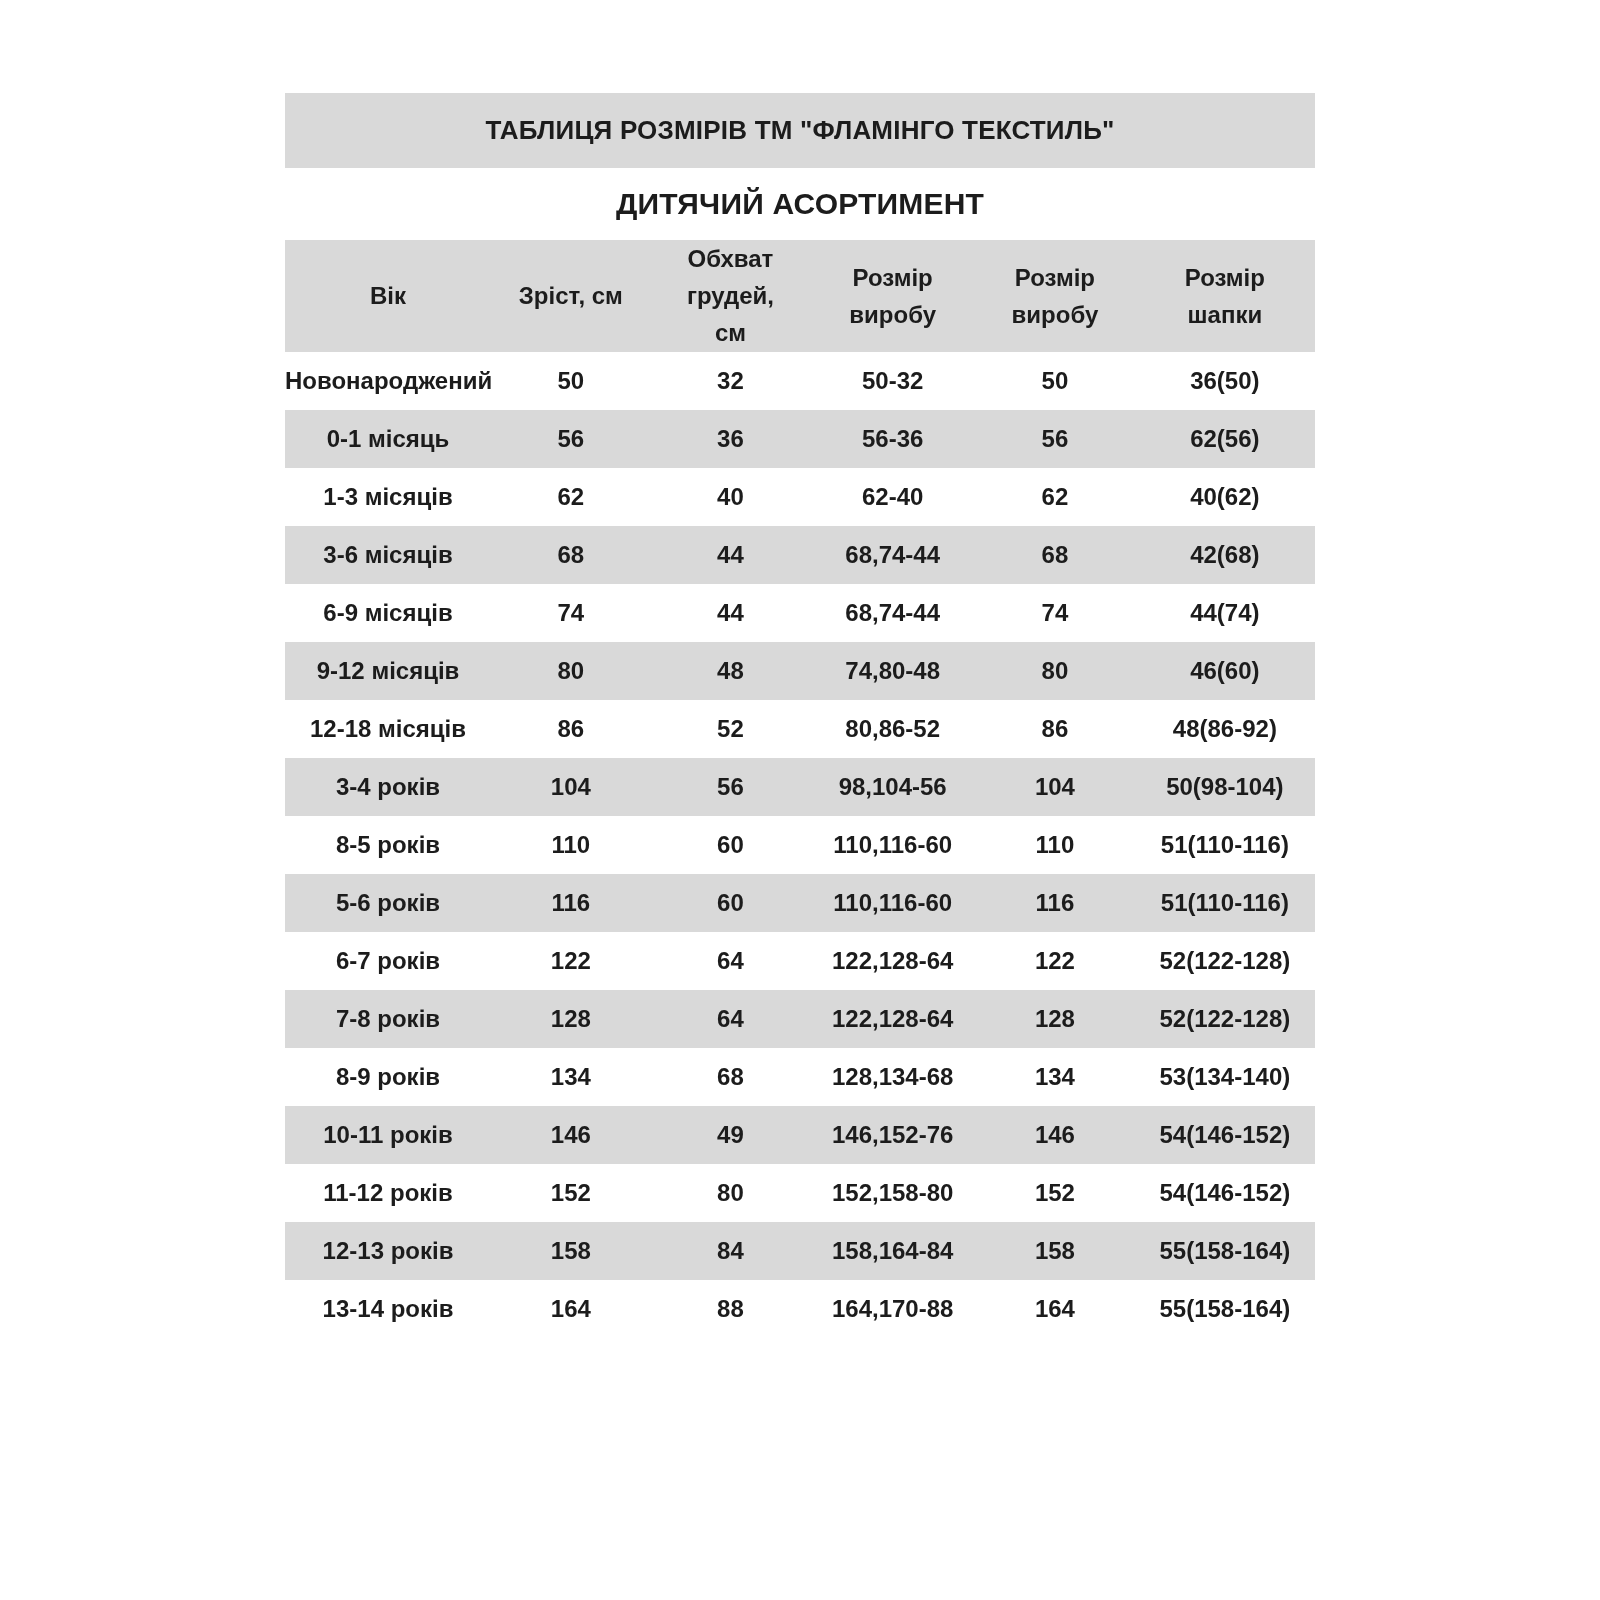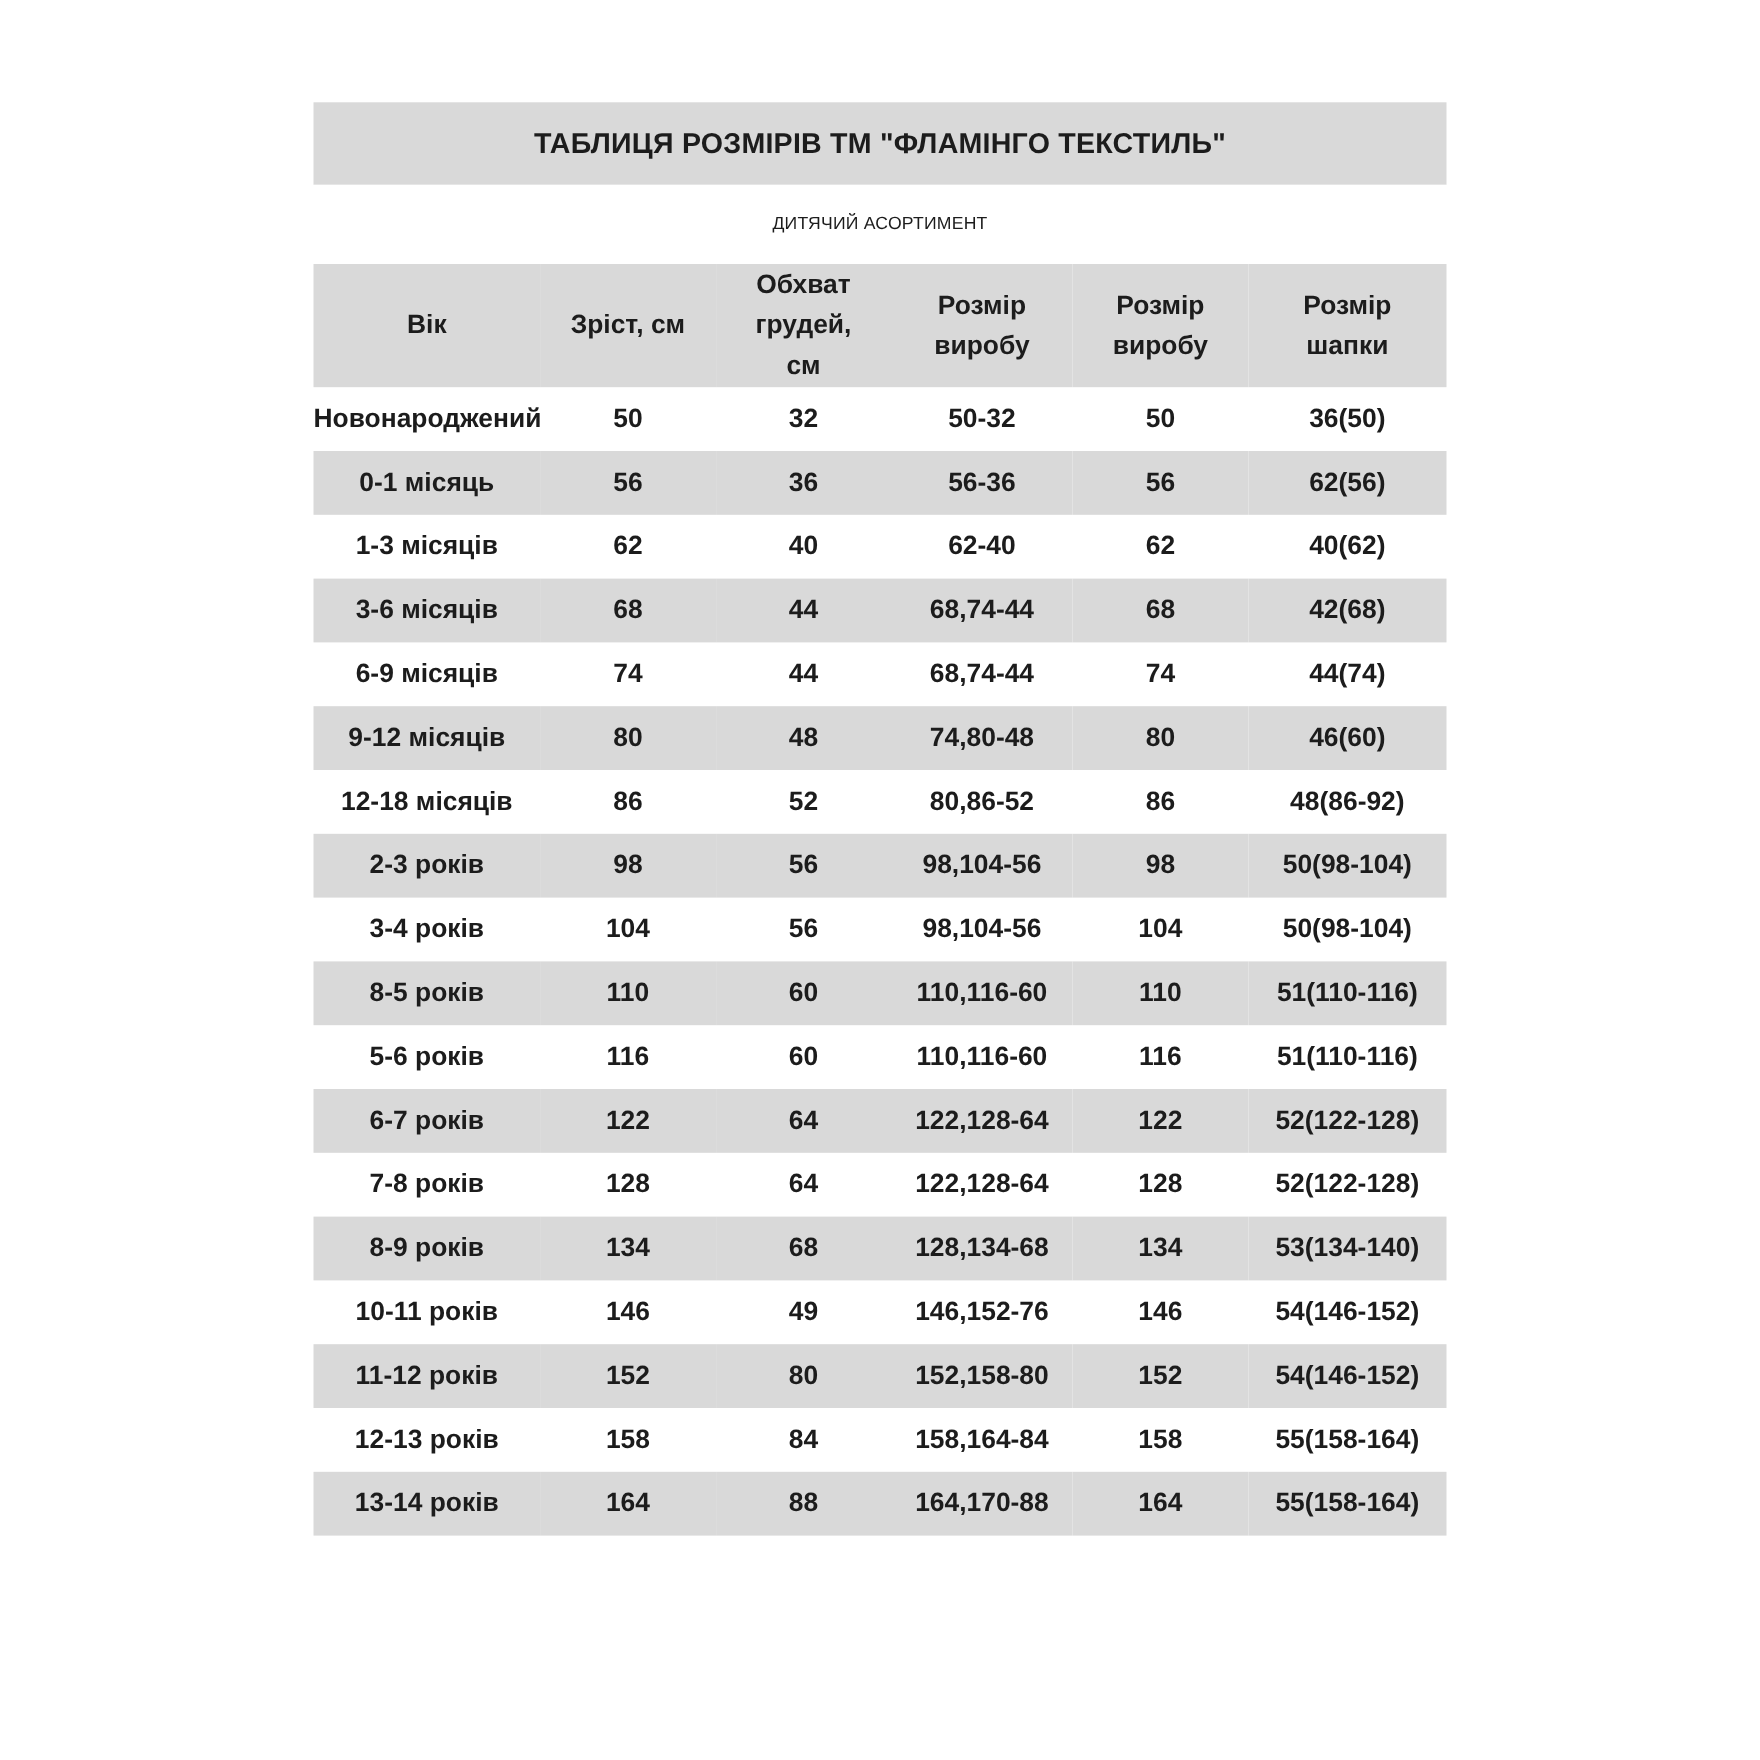--- a/index.html
+++ b/index.html
@@ -37,22 +37,22 @@
     text-align: center;
   }
   .subtitle-band {
     height: 72px;
     display: flex;
     align-items: center;
     justify-content: center;
     background: #ffffff;
   }
   .subtitle-text {
-    font-size: 16px;
-    font-weight: normal;
+    font-size: 30px;
+    font-weight: bold;
     letter-spacing: 0.2px;
     text-align: center;
   }
   table.size-table {
     width: 100%;
     border-collapse: collapse;
     table-layout: fixed;
     border: none;
   }
   table.size-table th,
@@ -174,28 +174,20 @@
   </tr>
           <tr>
     <td>12-18 місяців</td>
     <td>86</td>
     <td>52</td>
     <td>80,86-52</td>
     <td>86</td>
     <td>48(86-92)</td>
   </tr>
           <tr>
-    <td>2-3 років</td>
-    <td>98</td>
-    <td>56</td>
-    <td>98,104-56</td>
-    <td>98</td>
-    <td>50(98-104)</td>
-  </tr>
-          <tr>
     <td>3-4 років</td>
     <td>104</td>
     <td>56</td>
     <td>98,104-56</td>
     <td>104</td>
     <td>50(98-104)</td>
   </tr>
           <tr>
     <td>8-5 років</td>
     <td>110</td>

